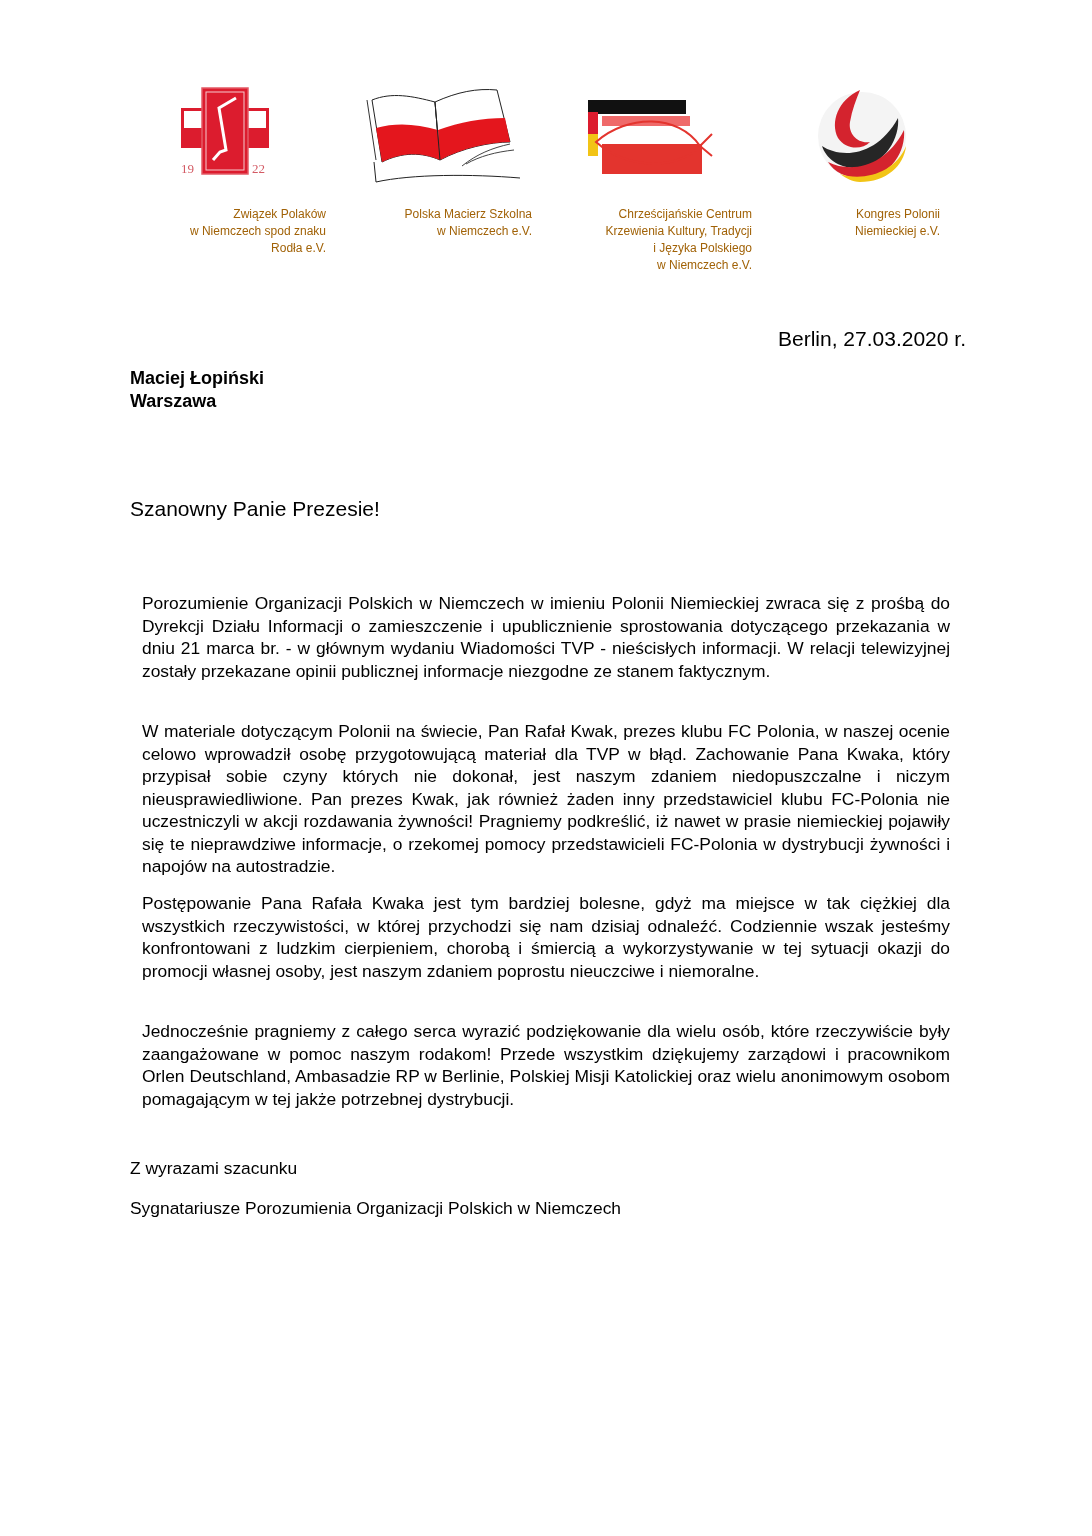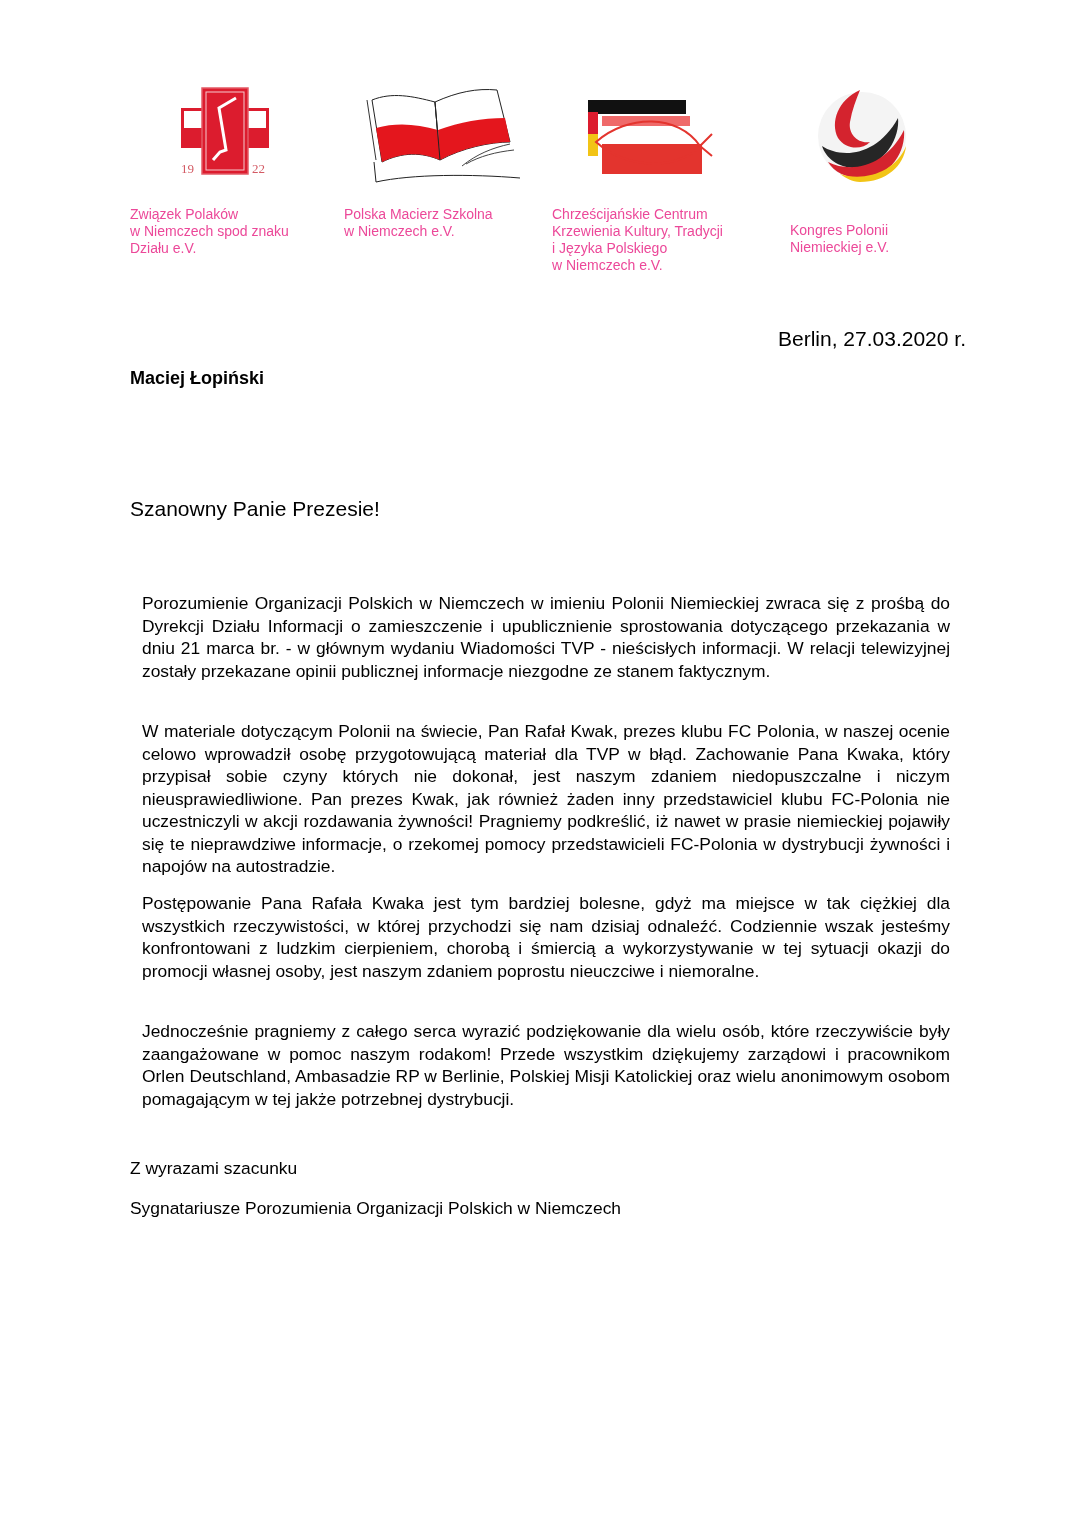--- a/index.html
+++ b/index.html
@@ -1,18 +1,18 @@
 <!DOCTYPE html>
 <html><head>
   <meta charset="utf-8">
   <style>
     html, body { margin: 0; padding: 0; background: #ffffff; }
     body { width: 1092px; height: 1536px; position: relative; overflow: hidden; font-family: "Liberation Sans", sans-serif; color: #000; }
     .logo { position: absolute; }
-    .org { position: absolute; top: 206px; font-size: 14px; line-height: 17px; text-align: left; color: #ec4899; }
+    .org { position: absolute; top: 206px; font-size: 12px; line-height: 17px; text-align: right; color: #a16207; }
     .org div { white-space: nowrap; }
     .date { position: absolute; top: 327px; left: 778px; font-size: 21px; }
     .recipient { position: absolute; top: 367px; left: 130px; font-size: 18px; font-weight: bold; line-height: 23px; }
     .salutation { position: absolute; top: 497px; left: 130px; font-size: 21px; font-weight: normal; }
     .body-text { position: absolute; left: 130px; width: 832px; font-size: 17.4px; line-height: 22.5px; text-align: justify; }
     .body-text p { margin: 12px; }
     .closing { position: absolute; left: 130px; font-size: 17.4px; }
   </style>
 </head>
 <body>
@@ -62,41 +62,42 @@
     <path d="M44 4 C22 14 14 36 22 52 C30 64 46 64 54 56 C42 58 32 48 34 36 C36 24 40 14 44 4 Z" fill="#d4232e"></path>
     <path d="M6 60 C24 72 60 72 82 32 C84 50 70 80 40 82 C22 82 10 72 6 60 Z" fill="#262626"></path>
     <path d="M12 76 C36 88 70 80 88 44 C90 64 76 92 44 92 C30 92 18 86 12 76 Z" fill="#d4232e"></path>
     <path d="M24 88 C48 96 80 86 90 60 C88 80 70 96 44 96 C36 96 30 92 24 88 Z" fill="#f2c416"></path>
   </svg>
 </div>
 
 <div class="org" style="left:130px; width:196px;">
   <div>Związek Polaków</div>
   <div>w Niemczech spod znaku</div>
-  <div>Działu e.V.</div>
+  <div>Rodła e.V.</div>
 </div>
 <div class="org" style="left:344px; width:188px;">
   <div>Polska Macierz Szkolna</div>
   <div>w Niemczech e.V.</div>
 </div>
 <div class="org" style="left:552px; width:200px;">
   <div>Chrześcijańskie Centrum</div>
   <div>Krzewienia Kultury, Tradycji</div>
   <div>i Języka Polskiego</div>
   <div>w Niemczech e.V.</div>
 </div>
-<div class="org" style="left:790px; width:150px;margin-top:16px;">
+<div class="org" style="left:790px; width:150px;">
   <div>Kongres Polonii</div>
   <div>Niemieckiej e.V.</div>
 </div>
 
 <div class="date">Berlin, 27.03.2020 r.</div>
 
 <div class="recipient">
   <div>Maciej Łopiński</div>
+  <div>Warszawa</div>
 </div>
 
 <div class="salutation">Szanowny Panie Prezesie!</div>
 
 <div class="body-text" style="top:580px;">
   <p>Porozumienie Organizacji Polskich w Niemczech w imieniu Polonii Niemieckiej zwraca się z prośbą do Dyrekcji Działu Informacji o zamieszczenie i upublicznienie sprostowania dotyczącego przekazania w dniu 21 marca br. - w głównym wydaniu Wiadomości TVP - nieścisłych informacji. W relacji telewizyjnej zostały przekazane opinii publicznej informacje niezgodne ze stanem faktycznym.</p>
 </div>
 <div class="body-text" style="top:708px;">
   <p>W materiale dotyczącym Polonii na świecie, Pan Rafał Kwak, prezes klubu FC Polonia, w naszej ocenie celowo wprowadził osobę przygotowującą materiał dla TVP w błąd. Zachowanie Pana Kwaka, który przypisał sobie czyny których nie dokonał, jest naszym zdaniem niedopuszczalne i niczym nieusprawiedliwione. Pan prezes Kwak, jak również żaden inny przedstawiciel klubu FC-Polonia nie uczestniczyli w akcji rozdawania żywności! Pragniemy podkreślić, iż nawet w prasie niemieckiej pojawiły się te nieprawdziwe informacje, o rzekomej pomocy przedstawicieli FC-Polonia w dystrybucji żywności i napojów na autostradzie.</p>
 </div>

